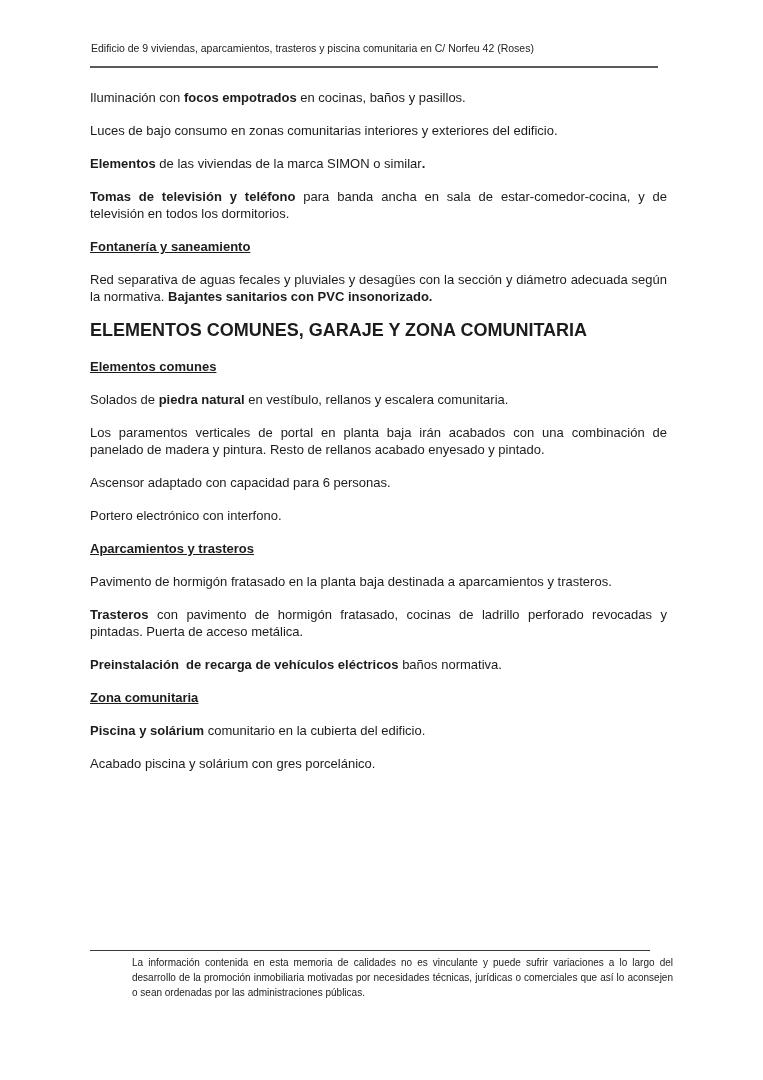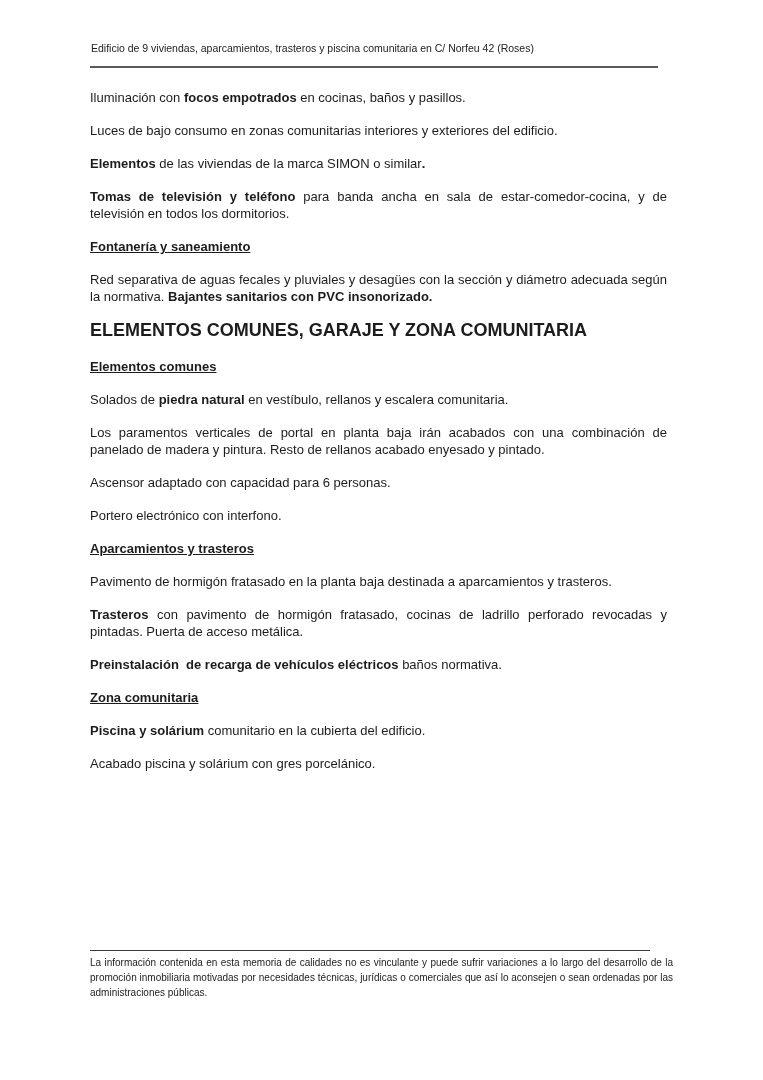--- a/index.html
+++ b/index.html
@@ -72,20 +72,21 @@
     width: 560px;
     height: 0;
     border-top: 1.5px solid #3a3a3a;
     margin-bottom: 4px;
   }
   .footer-text {
     font-size: 10px;
     line-height: 15px;
     text-align: justify;
     color: #222;
+    margin-left: 42px;
   }
 </style>
 </head>
 <body>
 
 <div class="page">
 
   <div class="doc-header">Edificio de 9 viviendas, aparcamientos, trasteros y piscina comunitaria en C/ Norfeu 42 (Roses)</div>
 
   <div class="header-rule"></div>

